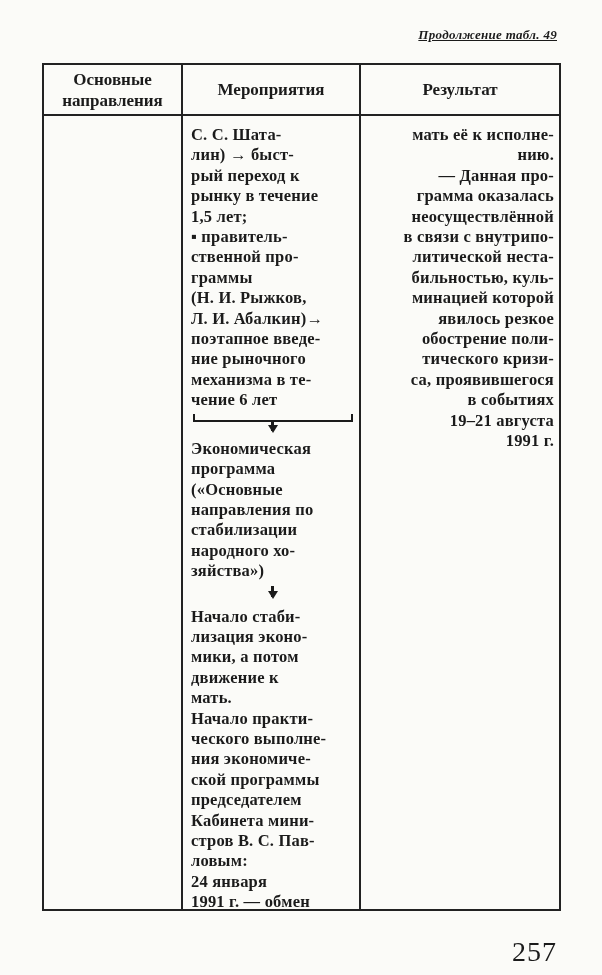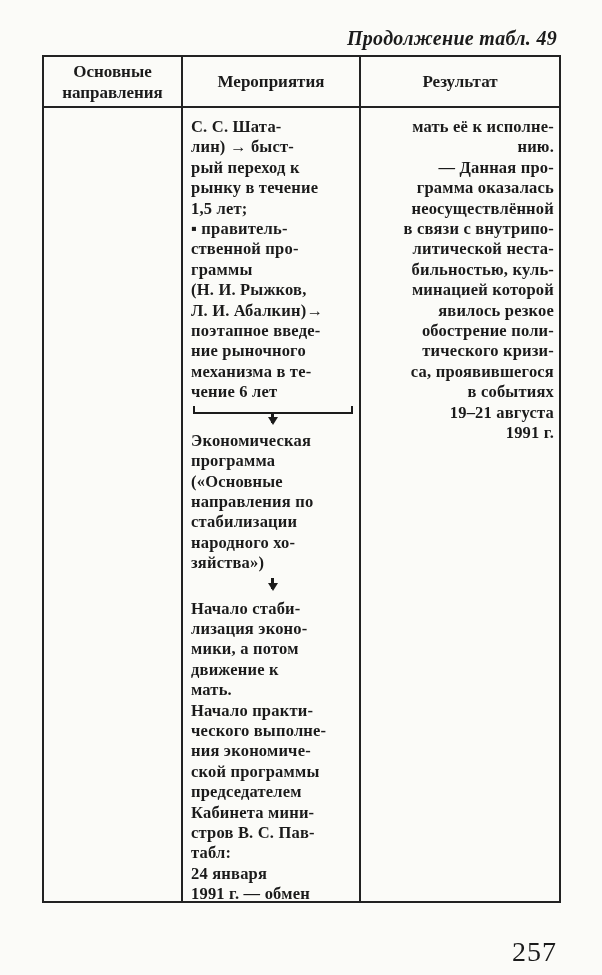--- a/index.html
+++ b/index.html
@@ -17,27 +17,28 @@
     overflow:hidden;
   }
   .sheet{position:absolute;inset:0;}
   
   .caption{
     position:absolute;
     top:27px;left:0;right:45px;
     text-align:right;
     font-style:italic;
     font-weight:700;
-    font-size:20px;
+    font-size:13px;
     letter-spacing:.3px;
+    text-decoration:underline;
   }
   
   .table{
     position:absolute;
-    left:42px;top:55px;
+    left:42px;top:63px;
     width:519px;height:848px;
     border:2px solid var(--border);
     display:grid;
     grid-template-columns:139px 178px 1fr;
     grid-template-rows:51px 1fr;
     box-sizing:border-box;
   }
   .cell{border-right:2px solid var(--border);box-sizing:border-box;overflow:hidden;}
   .cell.last{border-right:none;text-align:right;}
   .hcell{
@@ -139,21 +140,21 @@
         <div class="tline">мики, а потом</div>
         <div class="tline">движение к</div>
         <div class="tline">мать.</div>
         <div class="tline">Начало практи-</div>
         <div class="tline">ческого выполне-</div>
         <div class="tline">ния экономиче-</div>
         <div class="tline">ской программы</div>
         <div class="tline">председателем</div>
         <div class="tline">Кабинета мини-</div>
         <div class="tline">стров В. С. Пав-</div>
-        <div class="tline">табл:</div>
+        <div class="tline">ловым:</div>
         <div class="tline">24 января</div>
         <div class="tline">1991 г. — обмен</div>
       </div>
     <div class="cell bcell last">
         <div class="tline">мать её к исполне-</div>
         <div class="tline">нию.</div>
         <div class="tline">— Данная про-</div>
         <div class="tline">грамма оказалась</div>
         <div class="tline">неосуществлённой</div>
         <div class="tline">в связи с внутрипо-</div>

